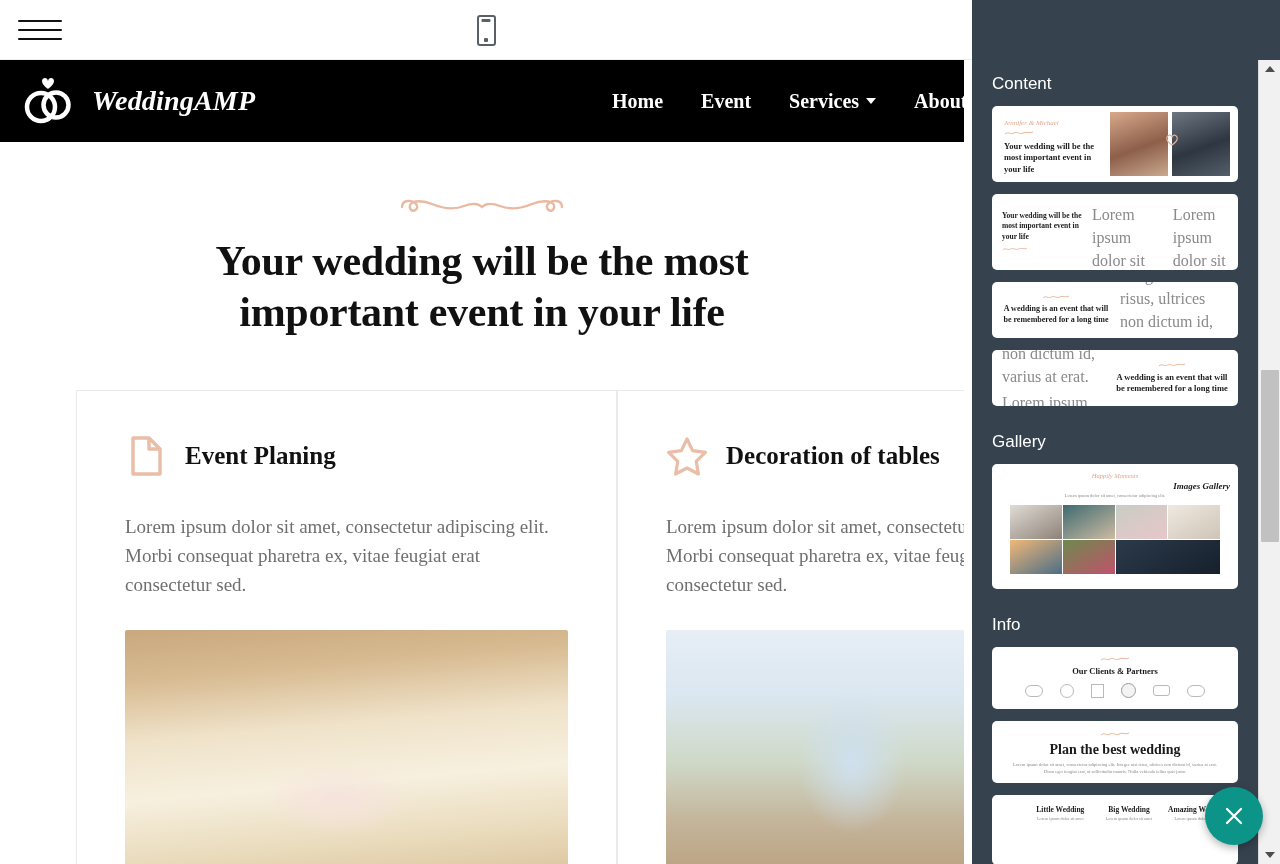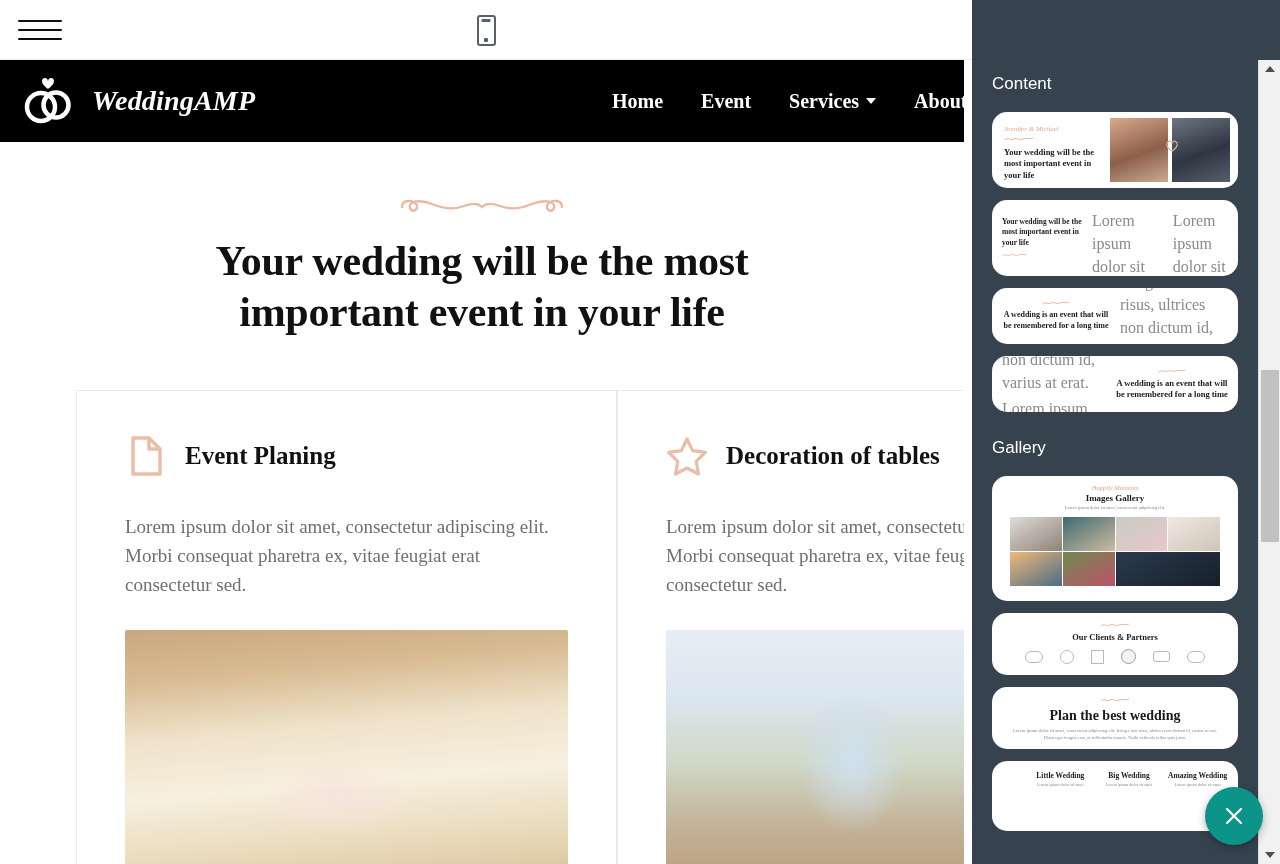--- a/index.html
+++ b/index.html
@@ -113,21 +113,21 @@
   .sb-filter .caret-down { border-top-color: #ffffff; border-left-width: 4px; border-right-width: 4px; border-top-width: 5px; }
 
   .sb-scroll {
     position: absolute; top: 60px; left: 0; width: 286px; height: 804px;
     overflow: hidden; padding: 0 0 17px 0;
   }
   .sb-section-label {
     color: #ffffff; font-size: 17px; padding: 14px 0 10px 20px;
   }
   .sb-card {
-    margin: 8px 20px 12px 20px; background: #ffffff; border-radius: 15px;
+    margin: 2px 20px 12px 20px; background: #ffffff; border-radius: 5px;
     overflow: hidden; cursor: pointer; position: relative;
   }
   .thumb-script {
     font-family: "Liberation Serif", serif; font-style: italic;
     color: #e2a78e; font-size: 7px; text-align: center;
   }
   .thumb-h {
     font-family: "Liberation Serif", serif; font-weight: bold; color: #1a1a1a;
   }
   .thumb-p {
@@ -322,33 +322,34 @@
             </div>
             <div class="thumb-h" style="font-size:8.5px;line-height:1.35;">A wedding is an event that will be remembered for a long time</div>
           </div>
         </div>
       </div>
 
       <div class="sb-section-label">Gallery</div>
 
       <div class="sb-card" style="height:125px;padding:8px 8px 10px 8px;">
         <div class="thumb-script" style="font-size:6.5px;">Happily Moments</div>
-        <div class="thumb-h" style="font-size:9px;text-align:center;margin:2px 0 2px;">Images Gallery</div>
+        <div class="thumb-h" style="font-size:9px;text-align:right;margin:2px 0 2px;font-style:italic;">Images Gallery</div>
         <div class="thumb-p" style="font-size:4.5px;text-align:center;margin-bottom:5px;">Lorem ipsum dolor sit amet, consectetur adipiscing elit.</div>
         <div style="display:grid;grid-template-columns:repeat(4,1fr);grid-template-rows:repeat(2,34px);gap:1px;padding:0 10px;">
           <div style="background:linear-gradient(150deg,#e0dcd6,#8e8277);"></div>
           <div style="background:linear-gradient(150deg,#3f6b70,#cdbba3);"></div>
           <div style="background:linear-gradient(150deg,#c9ccc5,#e8c7c9);"></div>
           <div style="background:linear-gradient(150deg,#efe9e1,#cfc4b6);"></div>
           <div style="background:linear-gradient(150deg,#f0b879,#4b6d86);"></div>
           <div style="background:linear-gradient(150deg,#6d8a4e,#c0526b);"></div>
           <div style="background:linear-gradient(150deg,#2b3a4b,#16202c);grid-column:span 2;"></div>
         </div>
       </div>
 
+      <div class="sb-section-label">Info</div>
 
       <div class="sb-card" style="height:62px;padding:9px 10px;">
         <div class="orn-small" style="margin-bottom:3px;">
           <svg width="32" height="6" viewBox="0 0 30 6">
               <path d="M1 4 C4 1,7 5,10 3 C13 1,16 5,19 3 C22 1,26 4,29 2" fill="none" stroke="#e8b59a" stroke-width="1"></path>
             </svg>
         </div>
         <div class="thumb-h" style="font-size:8.5px;text-align:center;margin-bottom:7px;">Our Clients &amp; Partners</div>
         <div style="display:flex;justify-content:space-around;align-items:center;padding:0 14px;">
           <div style="width:18px;height:12px;border:1px solid #b9b9b9;border-radius:9px;"></div>

